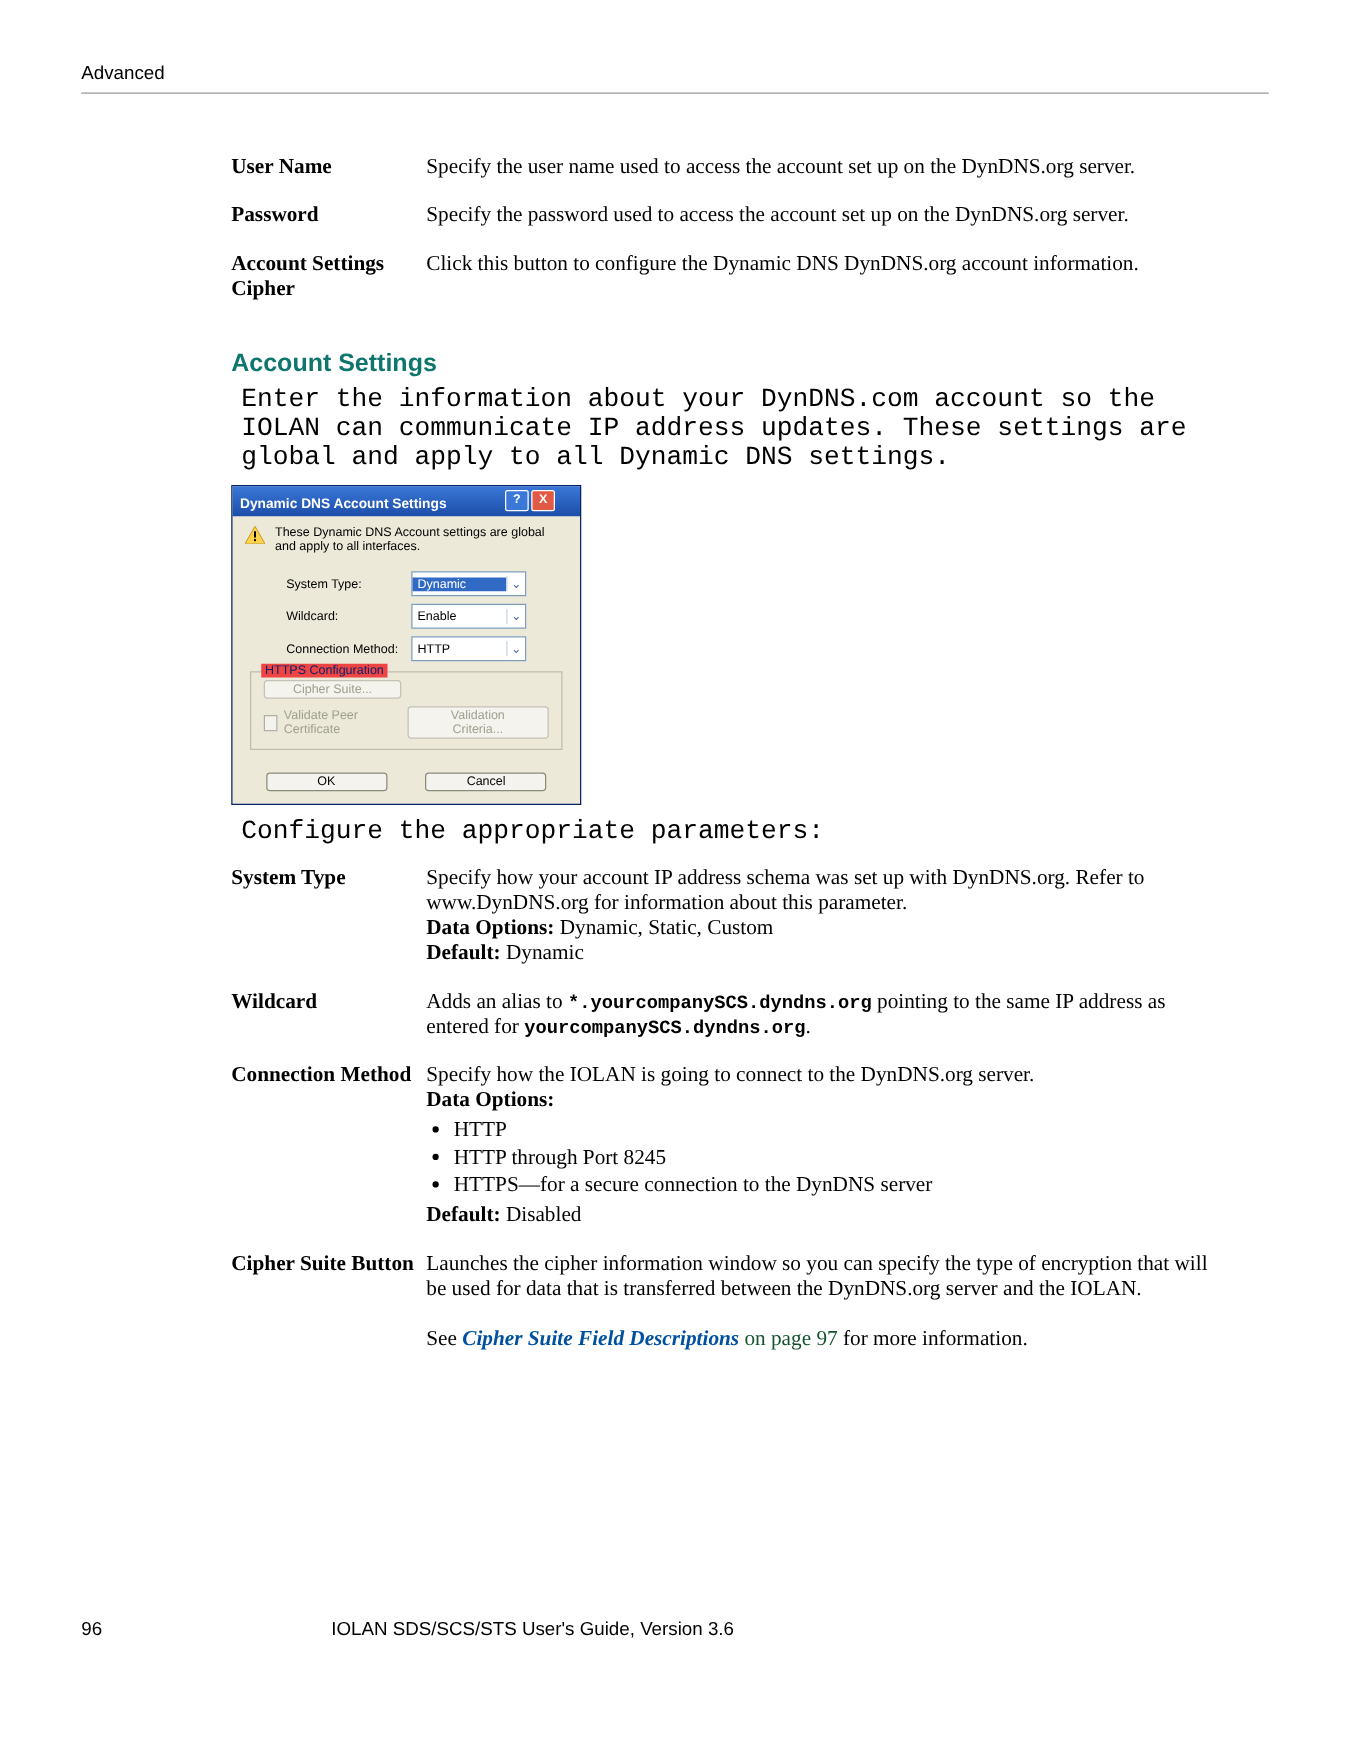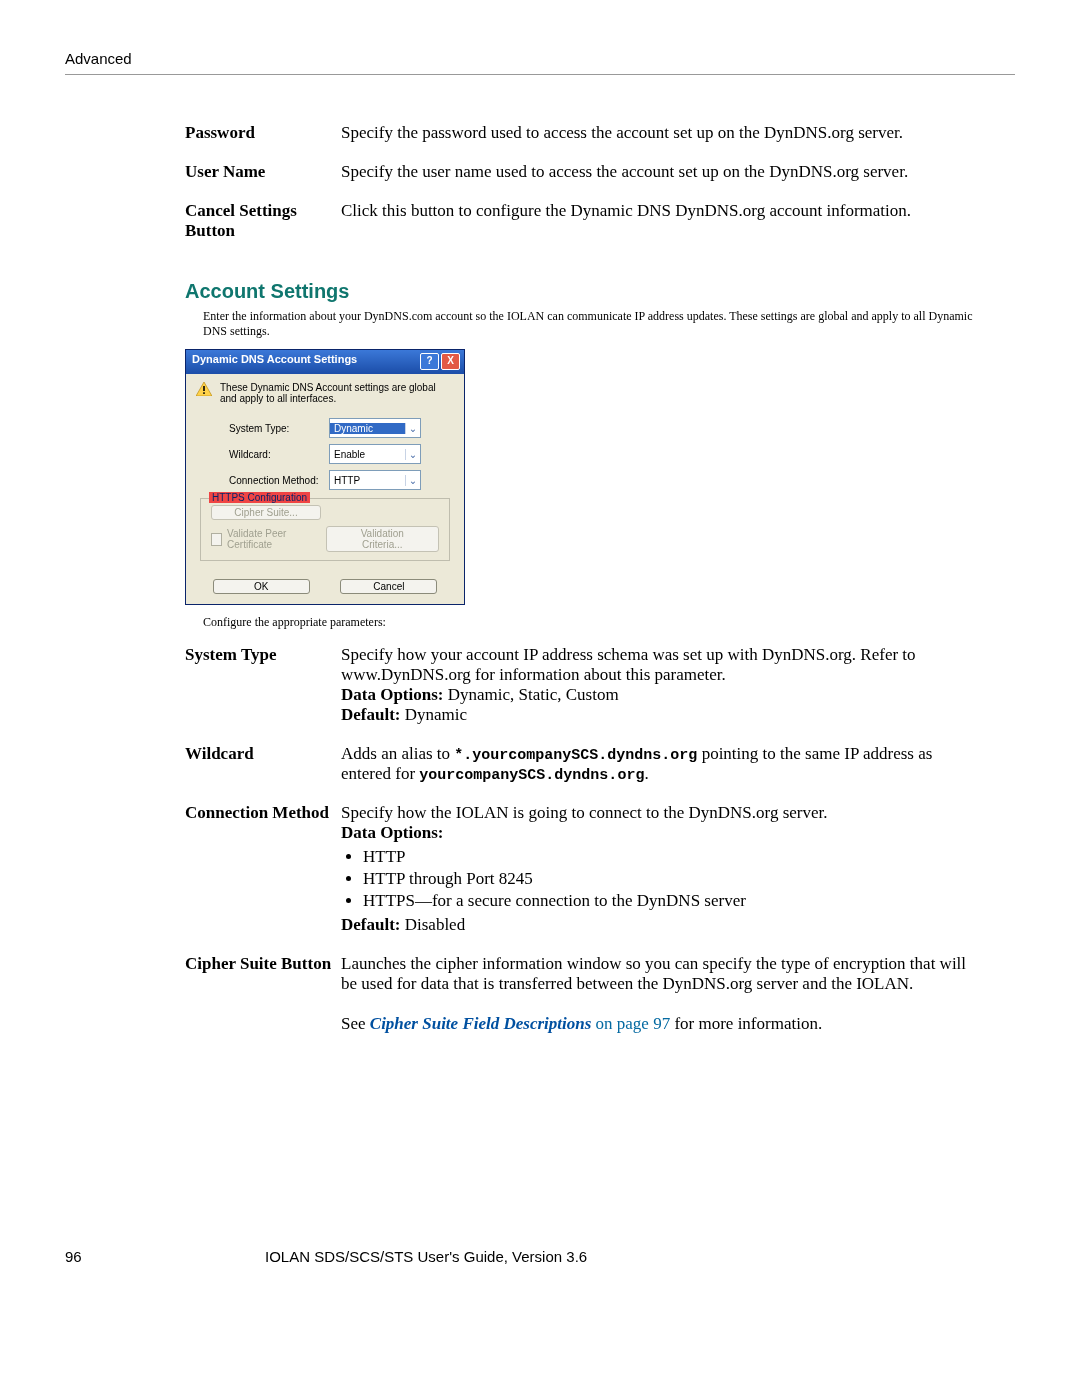--- a/index.html
+++ b/index.html
@@ -44,39 +44,40 @@
   }
   .section-heading {
     font-family: Arial, Helvetica, sans-serif;
     font-weight: bold;
     font-size: 20px;
     color: #0f766e;
     margin-top: 25px;
     margin-bottom: 6px;
   }
   .body-para {
-    font-size: 12px;
-    margin: 0 0 10px 18px;
+    font-size: 21px;
+    margin: 0 0 10px 8px;
+    font-family: Liberation Mono, monospace;
   }
   .dlg {
     width: 278px;
     font-family: Tahoma, Arial, sans-serif;
     font-size: 10px;
     border: 1px solid #0a246a;
     background: #ece9d8;
     margin: 6px 0 10px 0;
   }
   .dlg-titlebar {
     background: linear-gradient(to bottom, #3b78d8, #1b4da8);
     color: #fff;
     font-weight: bold;
     font-size: 11px;
-    padding: 3px 4px 4px 6px;
-    display: flex;
-    align-items: flex-start;
+    padding: 3px 20px 4px 6px;
+    display: flex;
+    align-items: flex-end;
     justify-content: space-between;
   }
   .dlg-titlebar .title-buttons {
     display: flex;
     gap: 2px;
   }
   .title-btn {
     width: 17px;
     height: 15px;
     border: 1px solid #fff;
@@ -188,21 +189,21 @@
   ul.bullets li {
     margin: 2px 0;
     font-size: 17px;
   }
   .link-ref {
     color: #0050a0;
     font-style: italic;
     font-weight: bold;
   }
   .link-ref-tail {
-    color: #0369a1;
+    color: #14532d;
   }
   .mono {
     font-family: "Courier New", monospace;
     font-weight: bold;
     font-size: 15px;
   }
   .footer {
     margin-top: 200px;
     font-family: Arial, Helvetica, sans-serif;
     font-size: 15px;
@@ -218,29 +219,29 @@
 <div class="page">
   <div class="header-line">
     <span class="header-text">Advanced</span>
   </div>
 
   <div class="content-block">
 
     <table class="def-table">
       <tbody>
           <tr>
+        <td class="term">User Name</td>
+        <td>Specify the user name used to access the account set up on the DynDNS.org server.</td>
+      </tr>
+      <tr>
         <td class="term">Password</td>
         <td>Specify the password used to access the account set up on the DynDNS.org server.</td>
       </tr>
       <tr>
-        <td class="term">User Name</td>
-        <td>Specify the user name used to access the account set up on the DynDNS.org server.</td>
-      </tr>
-      <tr>
-        <td class="term">Cancel Settings Button</td>
+        <td class="term">Account Settings Cipher</td>
         <td>Click this button to configure the Dynamic DNS DynDNS.org account information.</td>
       </tr>
     </tbody>
       </table>
 
     <div class="section-heading">Account Settings</div>
     <p class="body-para">Enter the information about your DynDNS.com account so the IOLAN can communicate IP address updates. These settings are global and apply to all Dynamic DNS settings.</p>
 
     <div class="dlg">
       <div class="dlg-titlebar">

